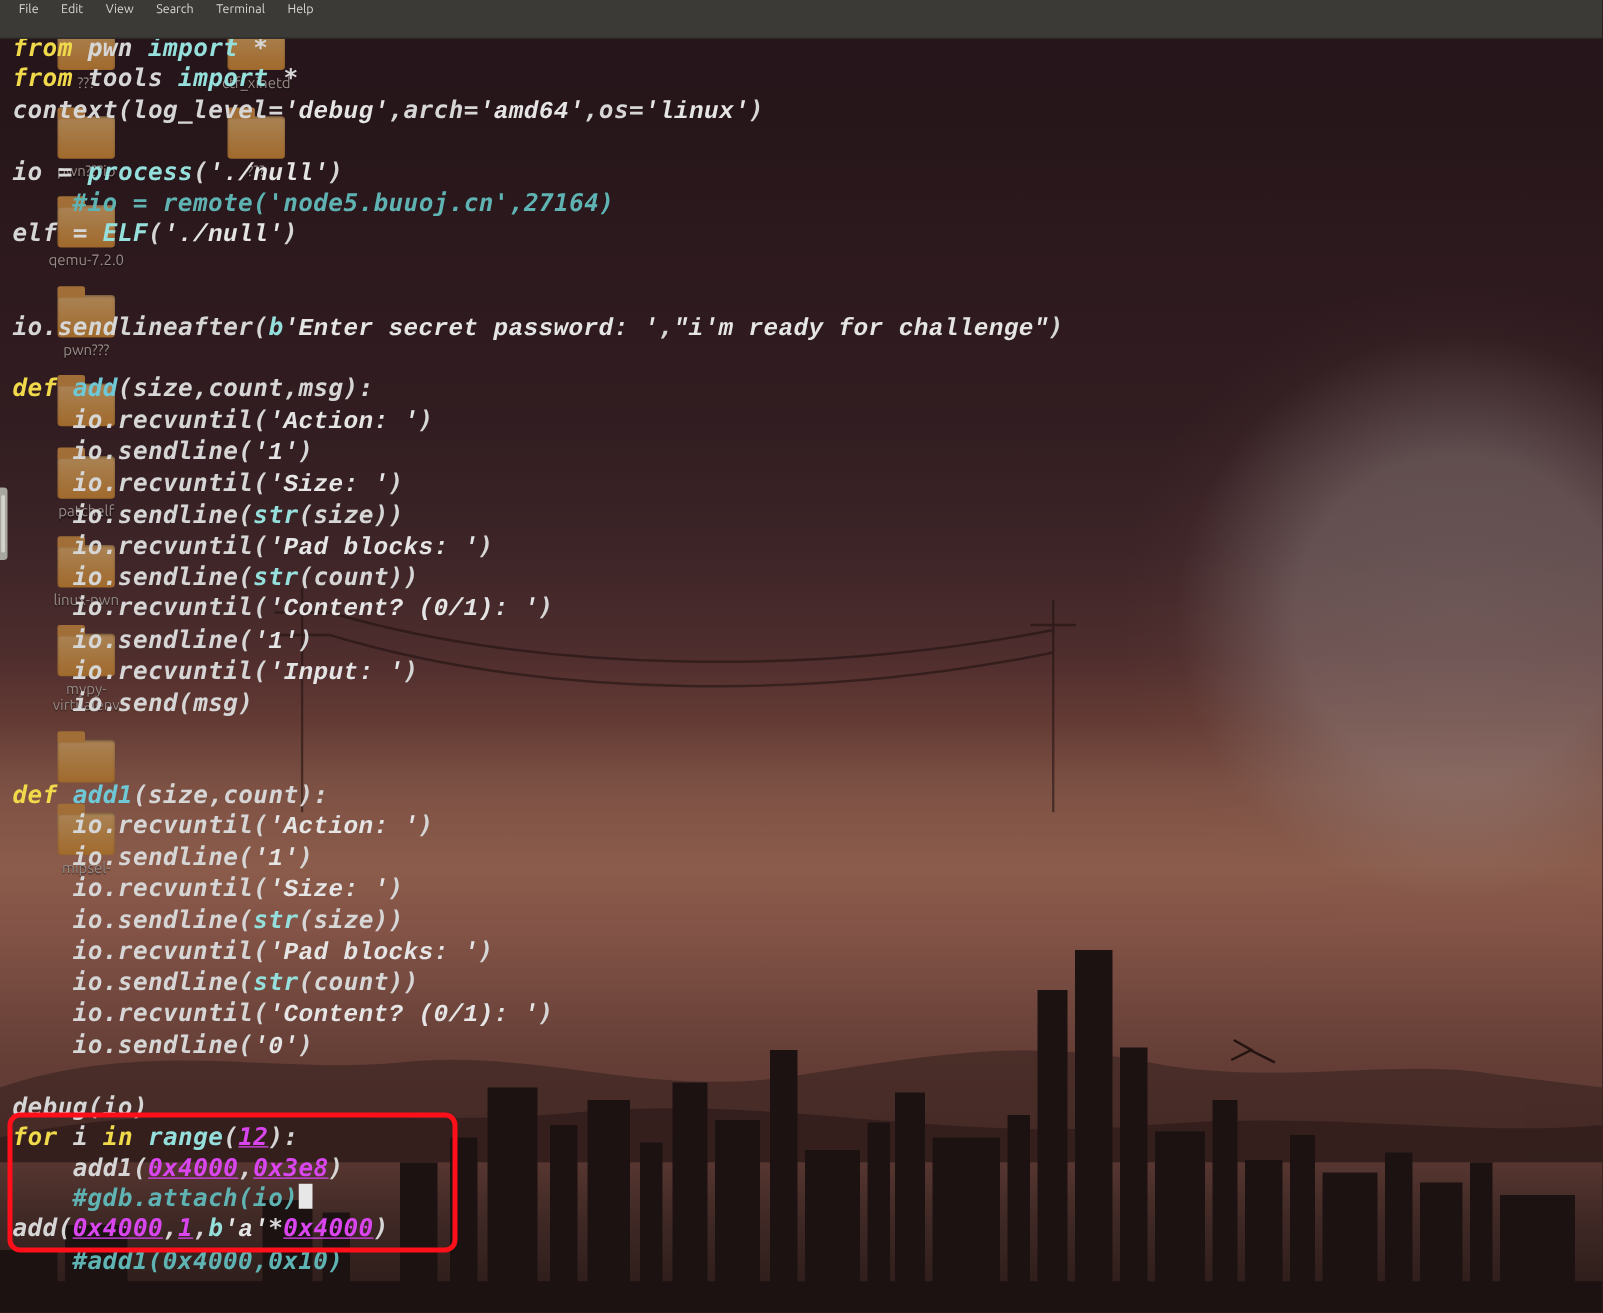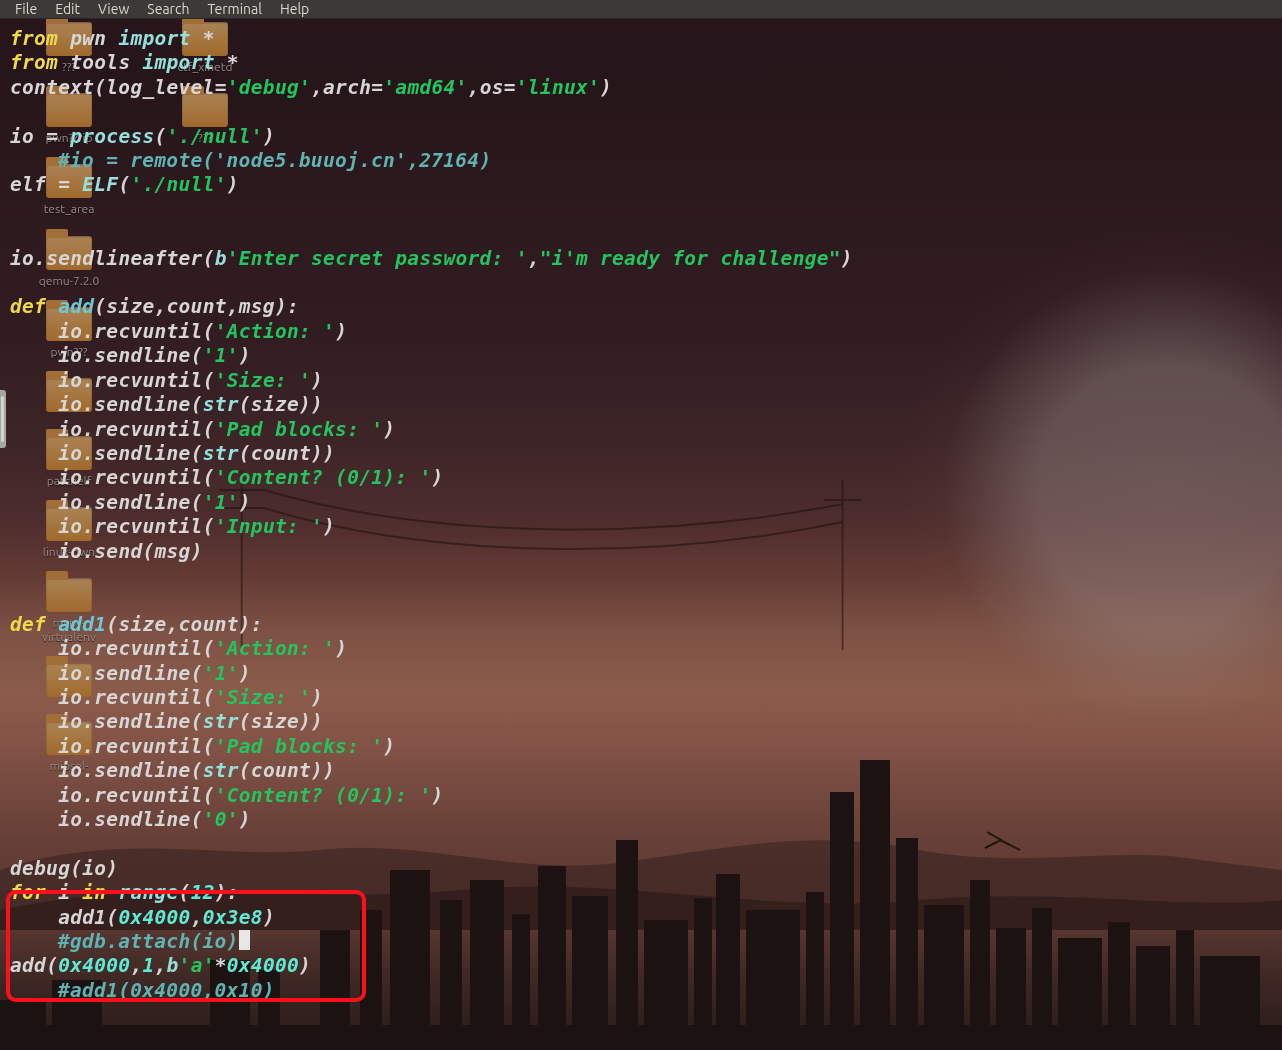--- a/index.html
+++ b/index.html
@@ -58,23 +58,23 @@
   }
   .dlbl {
     margin-top:4px; font-size:12px; text-align:center; color:#d7cfc8;
     text-shadow:0 1px 1px rgba(0,0,0,0.8); word-break:break-word; line-height:1.1;
     font-family:"Ubuntu","DejaVu Sans",sans-serif;
   }
 
   
   .menubar {
     position: relative; z-index: 20;
-    height: 19px; display:flex; align-items:center;
+    height: 31px; display:flex; align-items:flex-start;
     background: #3b3a37; color:#d8d6cf;
-    font-family:"Ubuntu","DejaVu Sans",sans-serif; font-size:14px;
+    font-family:"Ubuntu","DejaVu Sans",sans-serif; font-size:10px;
     padding-left:6px; border-bottom:1px solid #2a2927;
   }
   .menubar .mi { padding: 1px 9px; cursor:default; }
 
   
   .term {
     position:absolute; top:19px; left:0; right:0; bottom:0; z-index:10;
     background: rgba(28,14,18,0.35);
   }
   .code {
@@ -88,22 +88,22 @@
     white-space: pre;
     color:#d6d6d6;
     letter-spacing:0.3px;
   }
   
   .kw   { color:#f0d94a;margin-top:40px; }      
   .imp  { color:#95e0dc; }      
   .fn   { color:#6fc8d6; }      
   .id   { color:#d6d6d6;font-style:italic; }
   .op   { color:#d6d6d6; }
-  .str  { color:#22c55e; }      
-  .num  { color:#5eead4; }      
+  .str  { color:#e5e5e5;font-family:Liberation Mono, monospace; }      
+  .num  { color:#d946ef;text-decoration:underline; }      
   .cmt  { color:#5fb3b3;margin-left:48px; }      
   .star { color:#d6d6d6; }
 
   .cursor {
     display:inline-block; width:11px; height:20px; background:#e7e7e7;
     vertical-align:-2px; margin-left:0;
   }
 
   
   .redbox {
@@ -213,29 +213,20 @@
         <div class="dlbl">pwn???ip</div>
       </div>
     <div class="dicon">
         <div class="folder"></div>
         <div class="dlbl">???</div>
       </div>
   </div>
   <div class="drow">
     <div class="dicon">
         <div class="folder"></div>
-        <div class="dlbl">test_area</div>
-      </div>
-    <div class="dicon" style="visibility:hidden">
-        <div class="folder"></div>
-      </div>
-  </div>
-  <div class="drow">
-    <div class="dicon">
-        <div class="folder"></div>
         <div class="dlbl">qemu-7.2.0</div>
       </div>
     <div class="dicon" style="visibility:hidden">
         <div class="folder"></div>
       </div>
   </div>
   <div class="drow">
     <div class="dicon">
         <div class="folder"></div>
         <div class="dlbl">pwn???</div>

